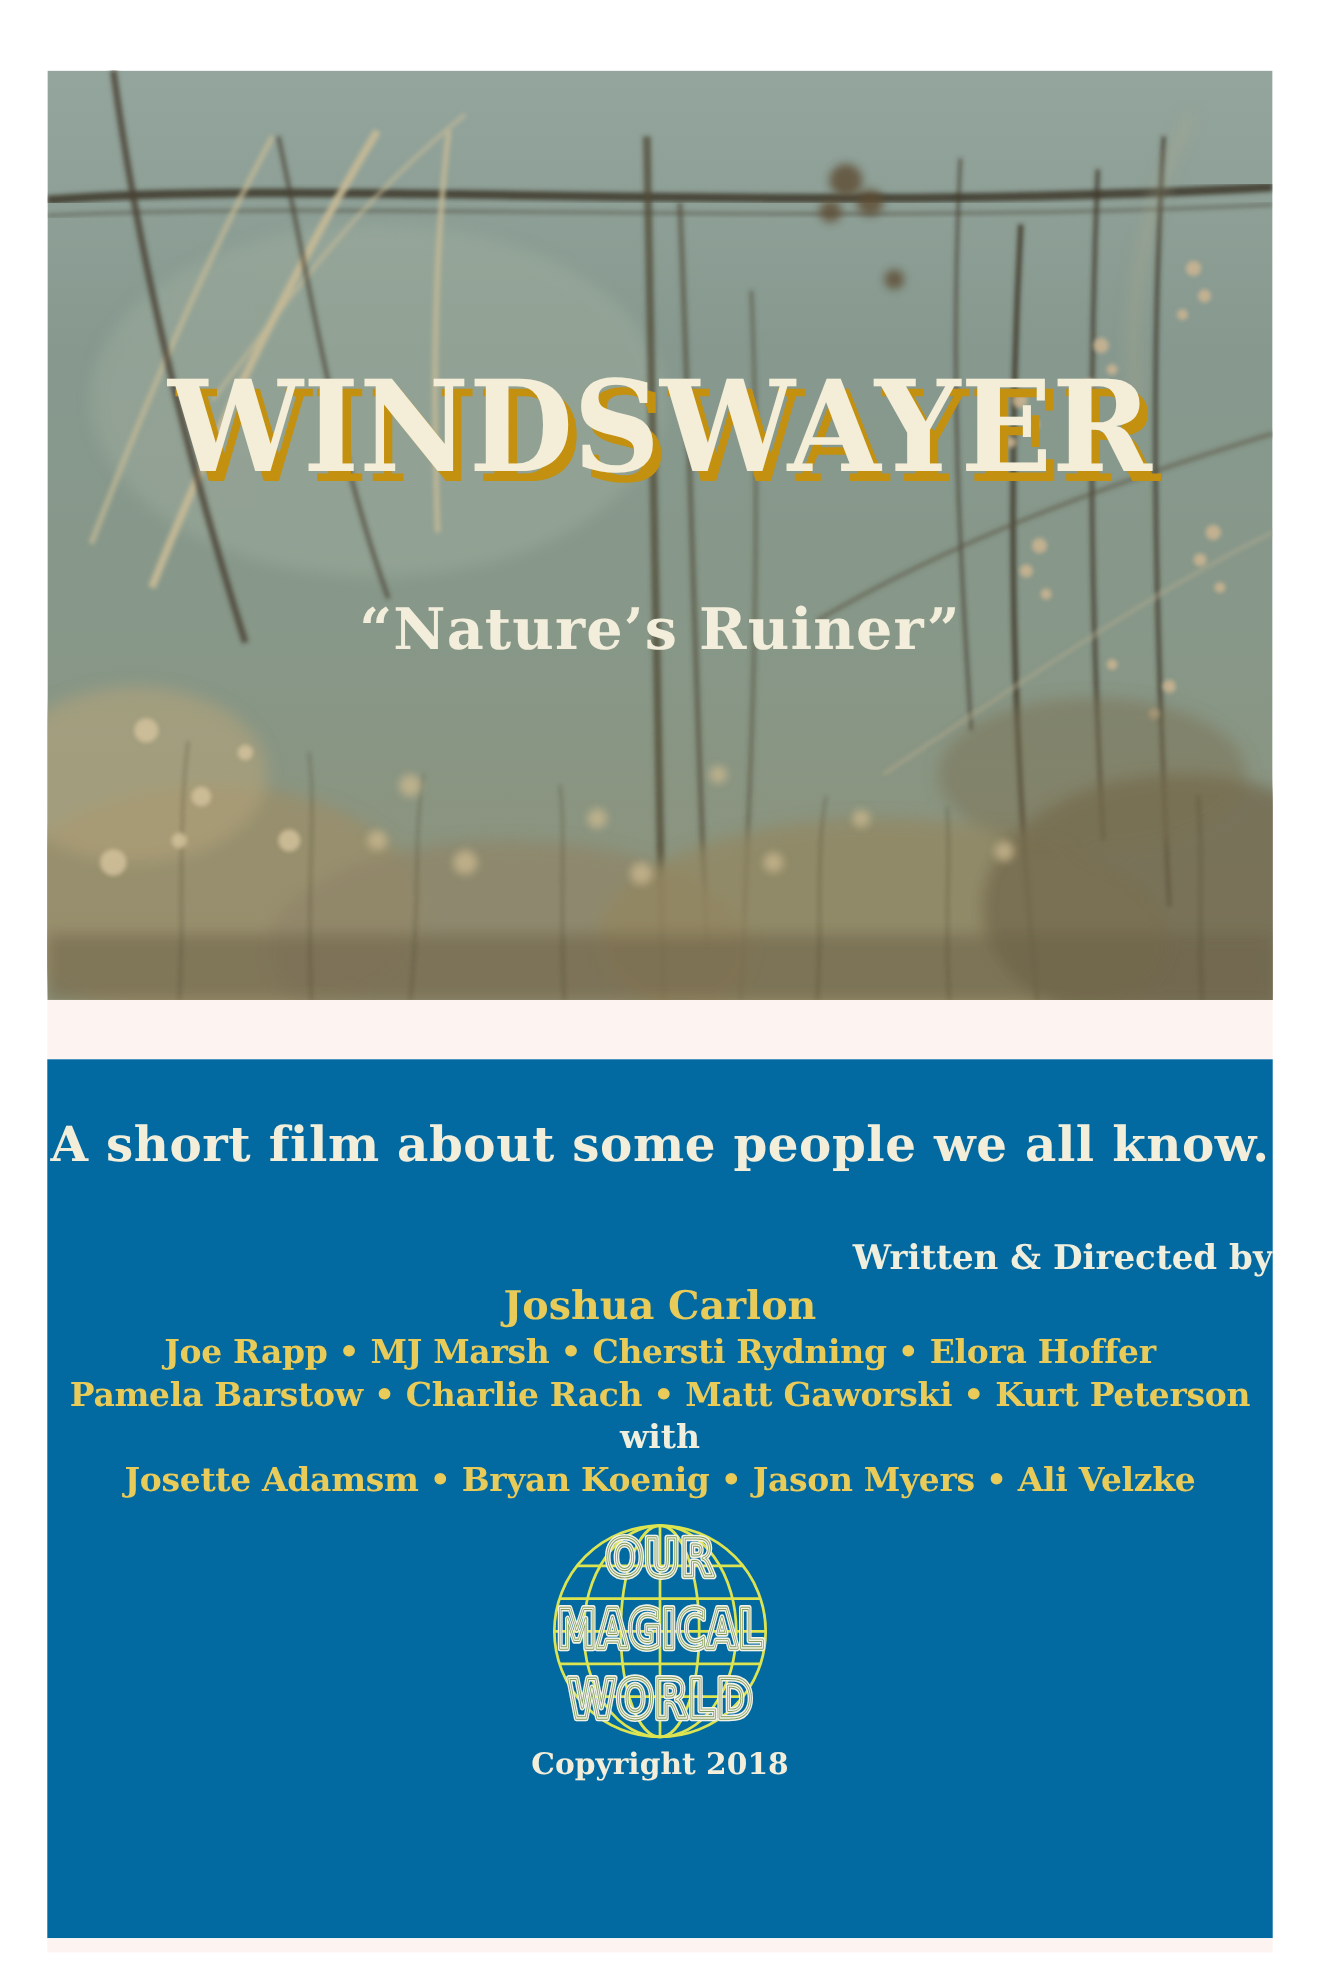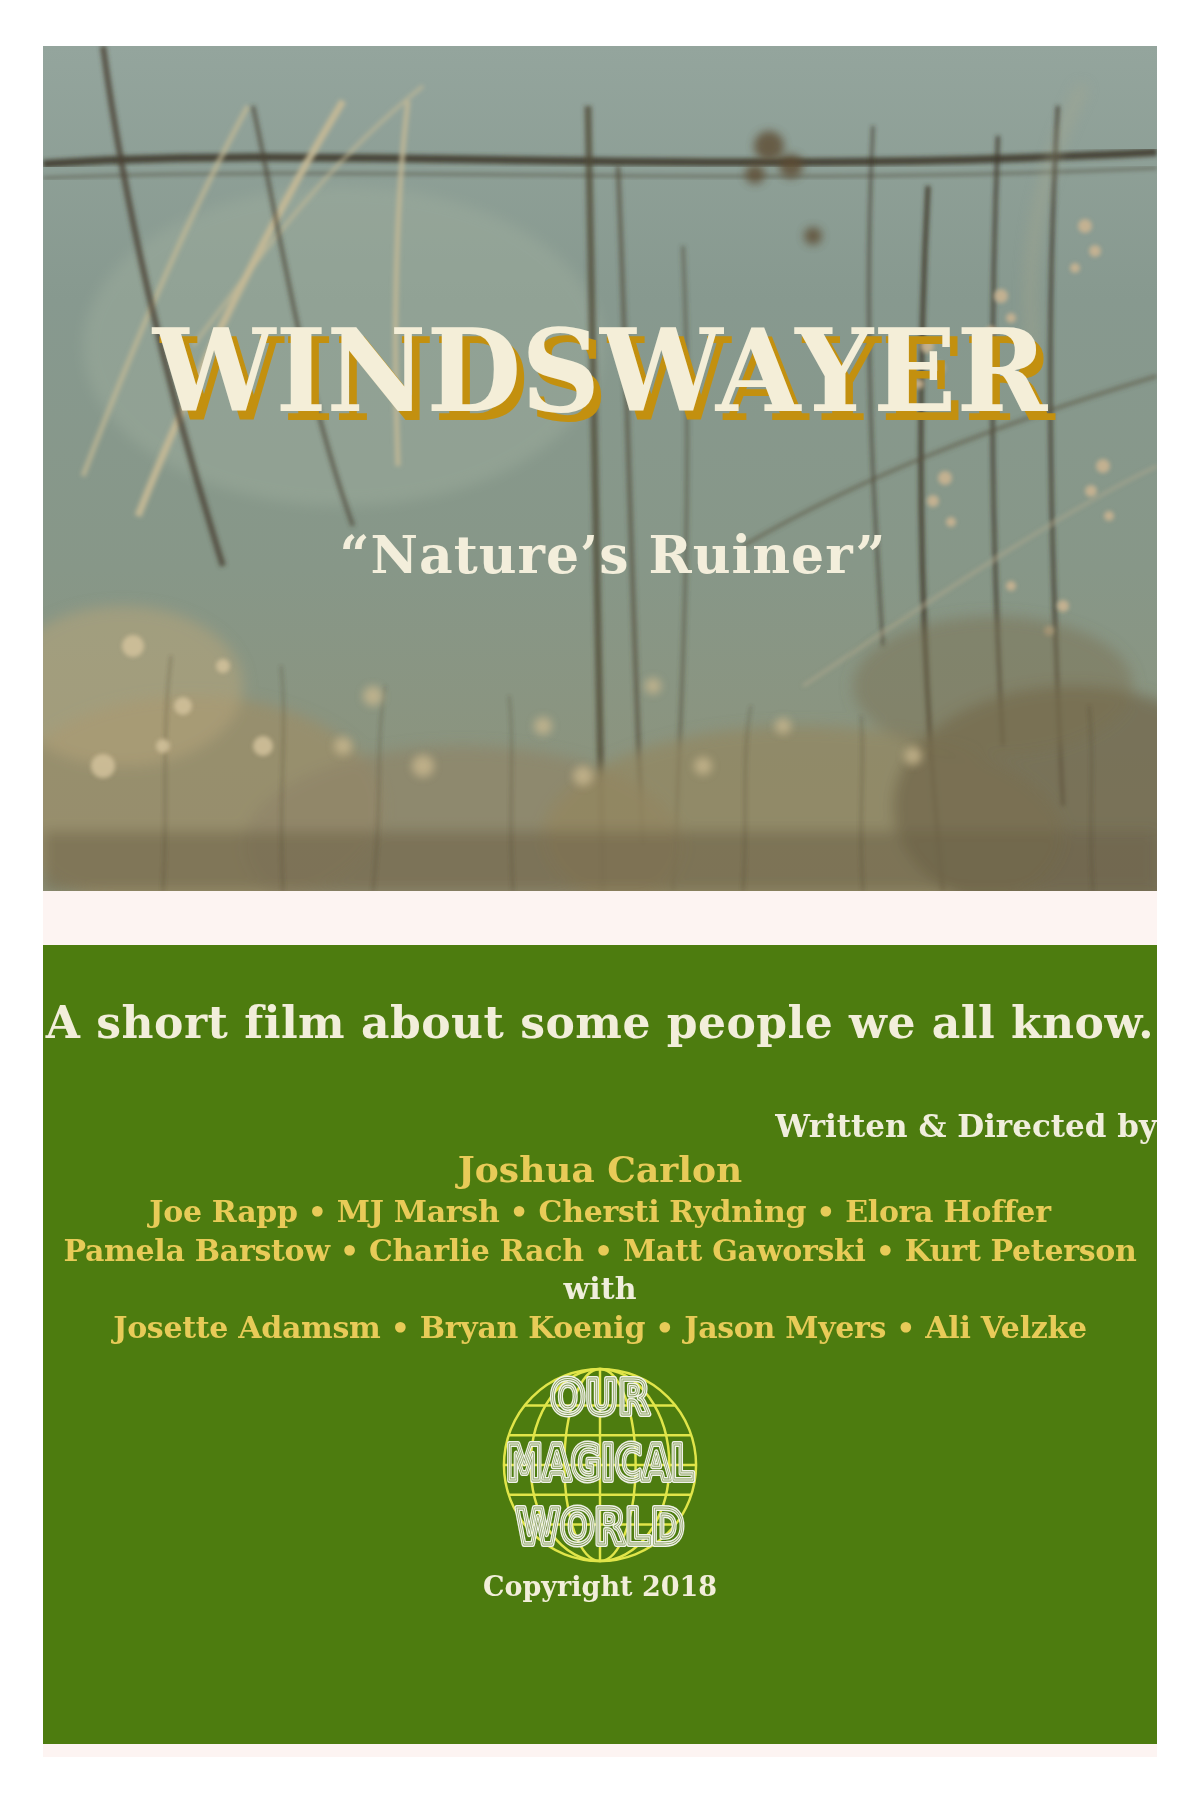--- a/index.html
+++ b/index.html
@@ -1,38 +1,38 @@
 <!DOCTYPE html>
 <html><head>
 <meta charset="utf-8">
 <style>
   html,body{margin:0;padding:0;}
   body{width:1200px;height:1800px;background:#ffffff;font-family:"DejaVu Serif",serif;}
   .page{position:relative;width:1200px;height:1800px;overflow:hidden;background:#ffffff;}
-  .card{margin:0 43px;padding-top:46px;}
+  .card{margin:0 43px;padding-top:64px;}
   
   .photo{position:relative;width:1114px;height:845px;overflow:hidden;}
   .photo svg{position:absolute;left:0;top:0;}
   .title-block{position:absolute;left:0;top:0;width:100%;text-align:center;}
   .film-title{
     margin:0;position:absolute;top:262px;left:0;width:100%;
     font-size:115px;font-weight:bold;line-height:1.1;letter-spacing:0px;
     color:#f4eed8;text-shadow:8px 9px 0 #c3900f;
     transform:scaleX(.95);transform-origin:center;
     font-family:"DejaVu Serif",serif;white-space:nowrap;
   }
   .film-subtitle{
-    position:absolute;top:478px;left:13px;width:100%;
+    position:absolute;top:478px;left:0;width:100%;
     font-size:52px;font-weight:bold;color:#f3eedb;letter-spacing:1px;
   }
   
   .gap{height:54px;background:#fdf4f2;}
   .strip{height:13px;background:#fdf4f2;}
   
-  .credits{height:799px;background:#4d7c0f;text-align:center;color:#f2eeda;overflow:hidden;}
+  .credits{height:799px;background:#0369a1;text-align:center;color:#f2eeda;overflow:hidden;}
   .tagline{padding-top:50px;font-size:44px;line-height:55px;font-weight:bold;color:#f2eeda;letter-spacing:.5px;}
   .wd-label{margin-top:56px;font-size:31px;line-height:40px;font-weight:bold;color:#f0eedc;text-align:right;}
   .director{margin-top:0;font-size:36px;line-height:46px;font-weight:bold;color:#e8cb58;}
   .starring-label{margin-top:48px;font-size:30px;line-height:38px;font-weight:bold;color:#f0eedc;}
   .cast-line{font-size:30px;line-height:39px;font-weight:bold;color:#e8cb58;letter-spacing:-.3px;}
   .with-label{font-size:30px;line-height:38px;font-weight:bold;color:#f0eedc;}
   .logo-wrap{margin-top:16px;height:204px;}
   .logo-wrap svg{display:inline-block;}
   .copyright{margin-top:4px;font-size:27px;line-height:32px;font-weight:bold;color:#f2eeda;}
   .lg{font-family:"DejaVu Sans",sans-serif;font-weight:bold;fill:none;stroke-linejoin:round;stroke-linecap:round;}

